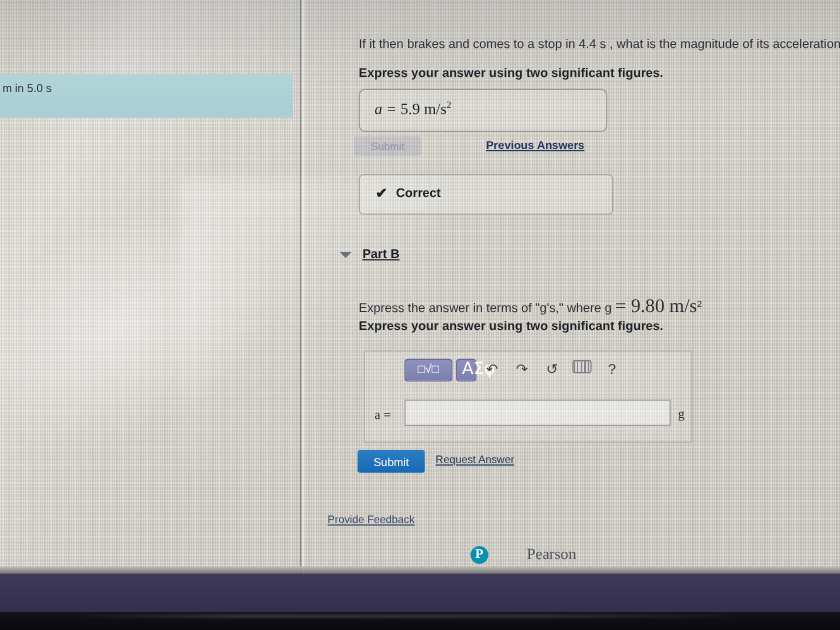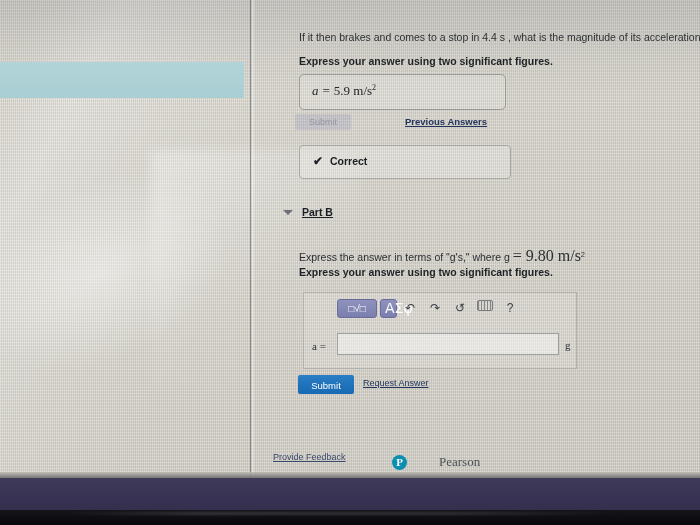--- a/index.html
+++ b/index.html
@@ -186,21 +186,21 @@
     position:absolute;left:43px;top:375px;width:56px;height:19px;
     background:linear-gradient(180deg,#2a7ec4 0%,#1769b3 100%);
     color:#ffffff;font-size:9.5px;text-align:center;line-height:19px;
     border:none;border-radius:2px;cursor:pointer;
   }
   .req{
     position:absolute;left:108px;top:378px;
     font-size:9px;color:#23365e;
   }
   .feedback{
-    position:absolute;left:18px;top:452px;
+    position:absolute;left:18px;top:428px;
     font-size:9px;color:#3a4a6d;text-decoration:underline;
   }
   .pearson{
     position:absolute;left:137px;top:454px;
     display:flex;align-items:center;gap:5px;
   }
   .plogo{
     width:15px;height:15px;border-radius:50%;
     background:#0b8fb0;color:#ffffff;
     font-family:"Liberation Serif", serif;
@@ -239,20 +239,21 @@
   <div class="desktop">
     <div class="moire"></div>
     <div class="topshade"></div>
     <div class="glare"></div>
     <div class="glare2"></div>
 
     <div class="vdivider"></div>
     <div class="vdivider2"></div>
 
     <div class="leftcard">
+      <span class="ln">m in 5.0 s</span>
     </div>
 
     <div class="content">
 
       <div class="q-line">If it then brakes and comes to a stop in 4.4  s , what is the magnitude of its acceleration (assume</div>
       <div class="q-bold">Express your answer using two significant figures.</div>
 
       <div class="ansbox">
         <div class="ansval"><span class="it">a =</span>&nbsp;<span>5.9</span>&nbsp;<span>m/s</span><sup>2</sup></div>
       </div>

